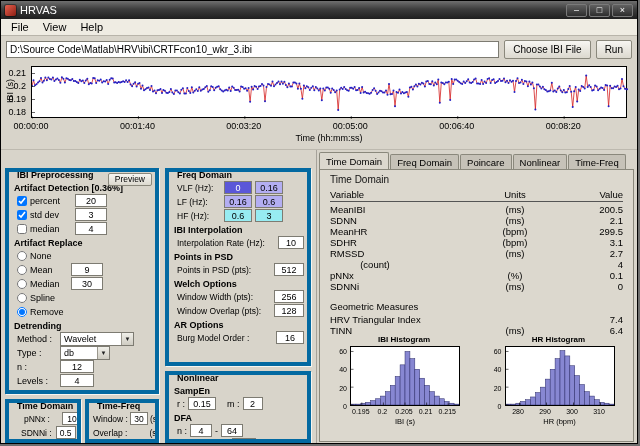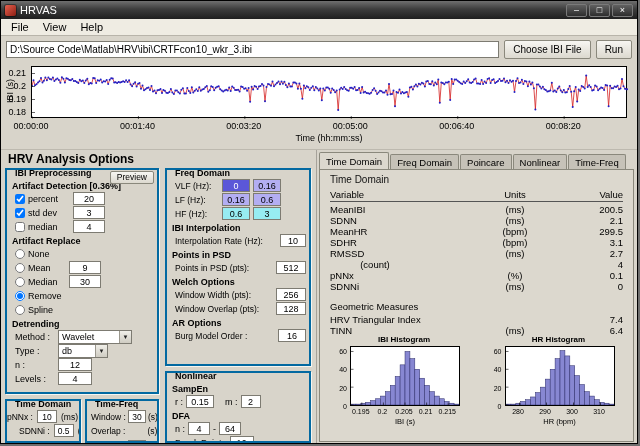--- a/index.html
+++ b/index.html
@@ -30,21 +30,21 @@
   .tick-y{position:absolute;right:2px;font-size:9px;transform:translateY(-50%);white-space:nowrap}
   .tick-x{position:absolute;top:0;font-size:9px;transform:translateX(-50%);white-space:nowrap}
   .xlab{position:absolute;left:30px;top:71px;width:596px;text-align:center;font-size:9px}
 
   
   .main{display:flex;height:295px}
   .left{position:relative;width:316px;border-right:1px solid #a6a29a}
   .right{position:relative;flex:1}
 
   .panel-title{position:absolute;left:7px;top:2px;font-size:12px;font-weight:bold}
-  .group{position:absolute;border:2px solid #0369a1;box-shadow:1px 1px 0 #f6f5f0;font-size:9px;overflow:hidden;padding-top:5px}
+  .group{position:absolute;border:4px solid #0369a1;box-shadow:1px 1px 0 #f6f5f0;font-size:9px;overflow:hidden;padding-top:5px}
   .gtitle{position:absolute;top:-1px;left:5px;background:#d8d4ca;padding:0 3px;font-weight:bold;font-size:9px;line-height:9px}
   .group{padding-top:8px}
   .sub{font-weight:bold;margin:3px 0 1px 5px;font-size:9px}
   .row{display:flex;align-items:center;gap:3px;margin:1px 3px 1px 8px;height:13px}
   .lbl{white-space:nowrap;font-size:9px}
   .edit{height:13px;background:#fff;border:1px solid #7d7b72;font-size:9px;font-family:inherit;padding:0 1px;text-align:center}
   input[type=checkbox],input[type=radio]{width:10px;height:10px;margin:0}
   .dd{display:flex;align-items:center;height:14px;background:#fff;border:1px solid #7d7b72}
   .dd .txt{flex:1;padding:0 3px;font-size:9px;overflow:hidden;white-space:nowrap}
   .dd .arr{width:12px;align-self:stretch;background:linear-gradient(#f0efe9,#cfccc2);border-left:1px solid #9a978d;display:flex;align-items:center;justify-content:center;font-size:6px;color:#222}
@@ -532,21 +532,20 @@
         <span class="tick-x" style="left: 319.277px;">00:05:00</span>
         <span class="tick-x" style="left: 425.723px;">00:06:40</span>
         <span class="tick-x" style="left: 532.168px;">00:08:20</span>
       </div>
     <span class="xlab">Time (hh:mm:ss)</span>
   </div>
 
   <div class="main">
 
     <div class="left">
-      <div class="panel-title">HRV Analysis Options</div>
 
       <div class="group" style="left:4px;top:18px;width:154px;height:226px">
         <span class="gtitle">IBI Preprocessing</span>
         <button class="btn preview-btn">Preview</button>
 
         <div class="sub">Artifact Detection [0.36%]</div>
         <div class="row">
           <input type="checkbox" checked="" style="">
           <span class="lbl" style="width:42px">percent</span>
           <input class="edit" style="width: 32px;" value="20">
@@ -571,26 +570,26 @@
           <input type="radio" name="replace" style="">
           <span class="lbl" style="width:38px">Mean</span>
           <input class="edit" style="width: 32px;" value="9">
         </div>
         <div class="row">
           <input type="radio" name="replace" style="">
           <span class="lbl" style="width:38px">Median</span>
           <input class="edit" style="width: 32px;" value="30">
         </div>
         <div class="row">
+          <input type="radio" name="replace" style="">
+          <span class="lbl">Spline</span>
+        </div>
+        <div class="row">
           <input type="radio" name="replace" checked="" style="">
           <span class="lbl">Remove</span>
-        </div>
-        <div class="row">
-          <input type="radio" name="replace" style="">
-          <span class="lbl">Spline</span>
         </div>
 
         <div class="sub">Detrending</div>
         <div class="row">
           <span class="lbl" style="width:40px">Method :</span>
           <span class="dd" style="width:74px">
             <span class="txt">Wavelet</span>
             <span class="arr">▼</span>
           </span>
         </div>
@@ -606,21 +605,21 @@
           <input class="edit" style="width: 34px;" value="12">
         </div>
         <div class="row">
           <span class="lbl" style="width:40px">Levels :</span>
           <input class="edit" style="width: 34px;" value="4">
         </div>
       </div>
 
       <div class="group" style="left:4px;top:249px;width:76px;height:44px">
         <span class="gtitle">Time Domain</span>
-        <div class="row" style="margin-left:0;gap:4px">
+        <div class="row" style="margin-left:15px;gap:12px">
           <span class="lbl" style="font-size:8.5px">pNNx :</span>
           <input class="edit" style="width: 20px; font-size: 8.5px;" value="10">
           <span class="lbl" style="font-size:8.5px">(ms)</span>
         </div>
         <div class="row" style="margin-left:12px;gap:4px">
           <span class="lbl" style="font-size:8.5px">SDNNi :</span>
           <input class="edit" style="width: 20px; font-size: 8.5px;" value="0.5">
           <span class="lbl" style="font-size:8.5px">(min)</span>
         </div>
       </div>

